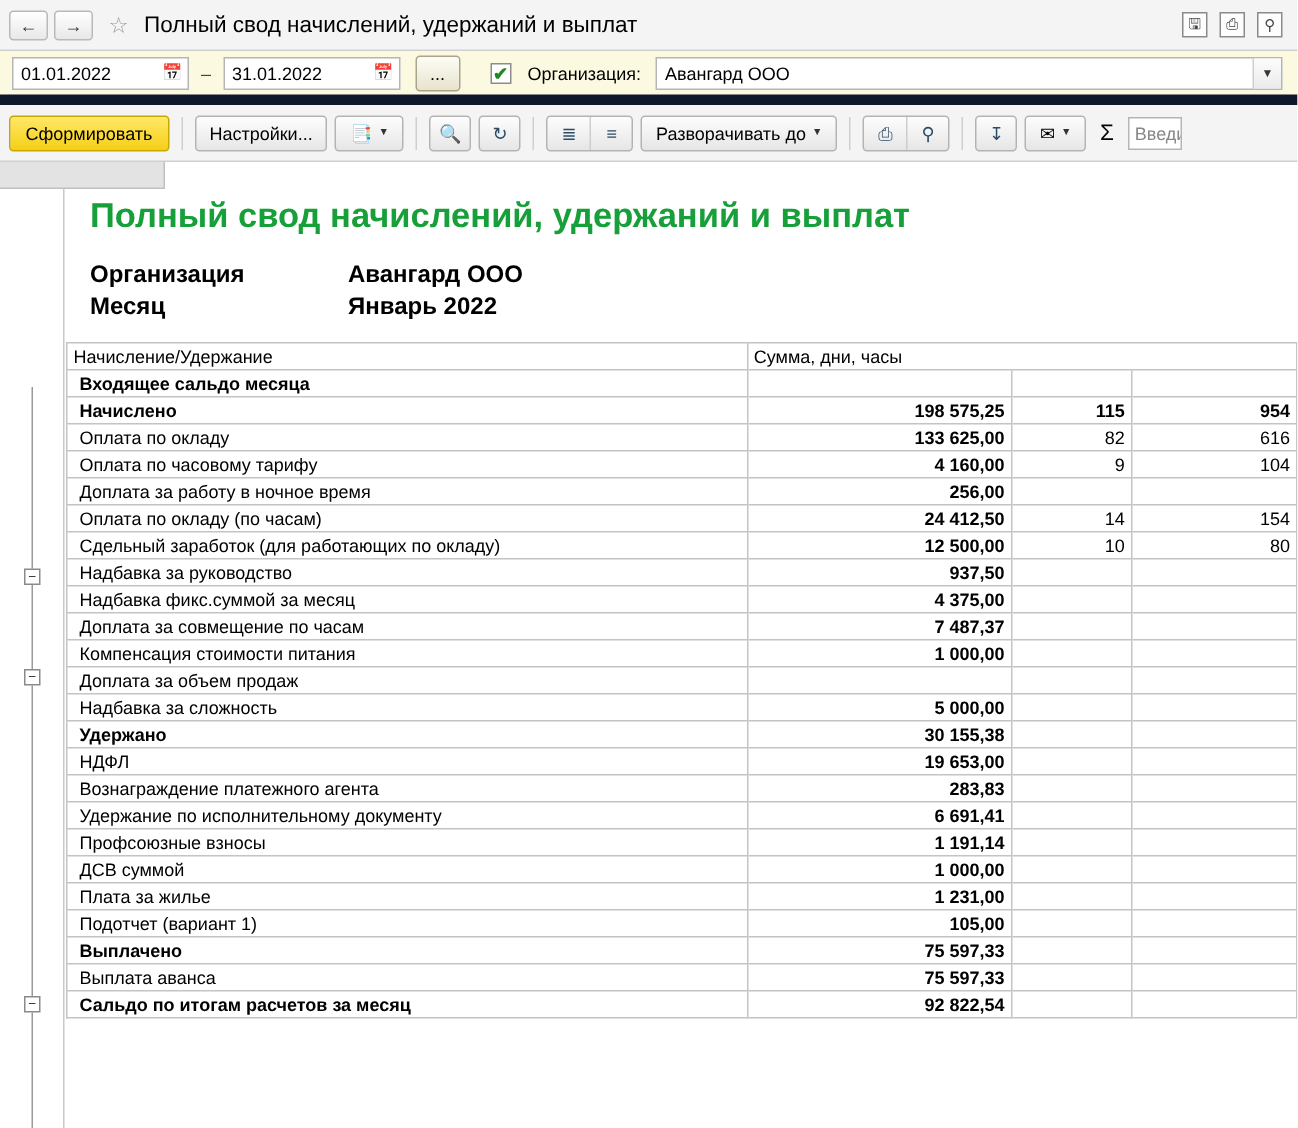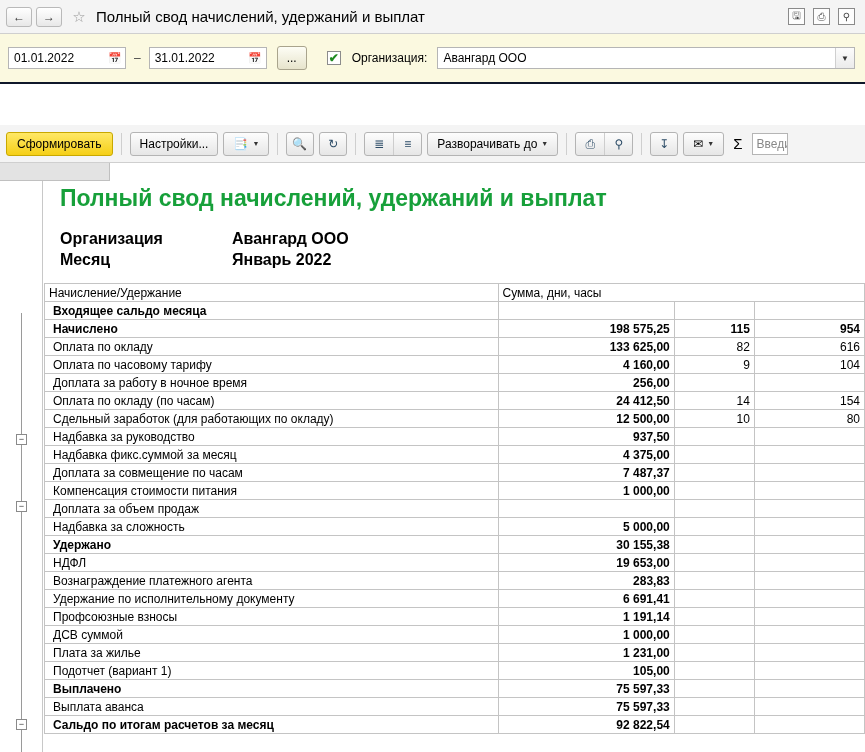--- a/index.html
+++ b/index.html
@@ -58,23 +58,23 @@
     border: 1px solid #8a8a8a;
     color: #444;
     font-size: 10px;
     display: flex; align-items: center; justify-content: center;
     background: #fdfdfd;
     cursor: pointer;
   }
 
   
   .filterbar {
-    height: 50px;
+    height: 36px;
     background: #fbf9e0;
-    border-bottom: 2px solid #0f172a;
+    border-bottom: 7px solid #0f172a;
     display: flex;
     align-items: center;
     padding: 0 8px;
     gap: 6px;
   }
   .datefield {
     width: 118px; height: 22px;
     background: #fff;
     border: 1px solid #b5b5b5;
     display: flex; align-items: center;
@@ -130,21 +130,20 @@
 
   
   .toolbar {
     height: 38px;
     background: #f4f4f4;
     border-bottom: 1px solid #cfcfcf;
     display: flex;
     align-items: center;
     padding: 0 6px;
     gap: 5px;
-    margin-top: 41px;
   }
   .btn-primary {
     height: 24px;
     padding: 0 10px;
     background: linear-gradient(#ffe866, #f5cf17);
     border: 1px solid #c8a800;
     border-radius: 3px;
     font-size: 12px;
     display: flex; align-items: center;
     cursor: pointer;

